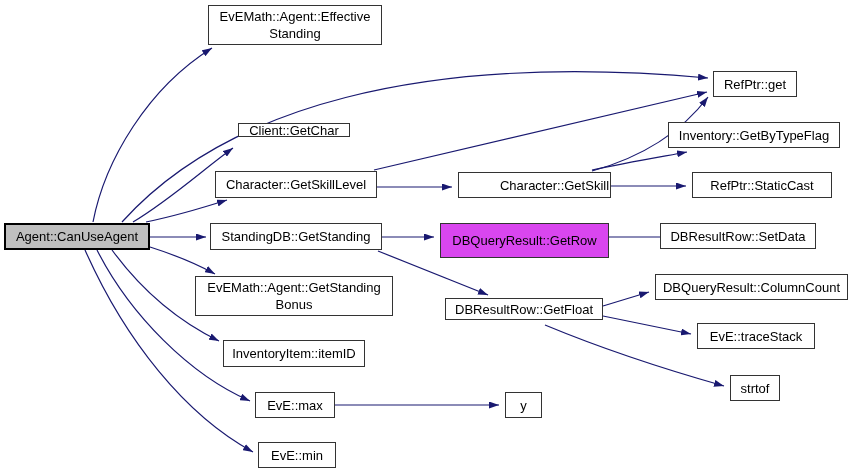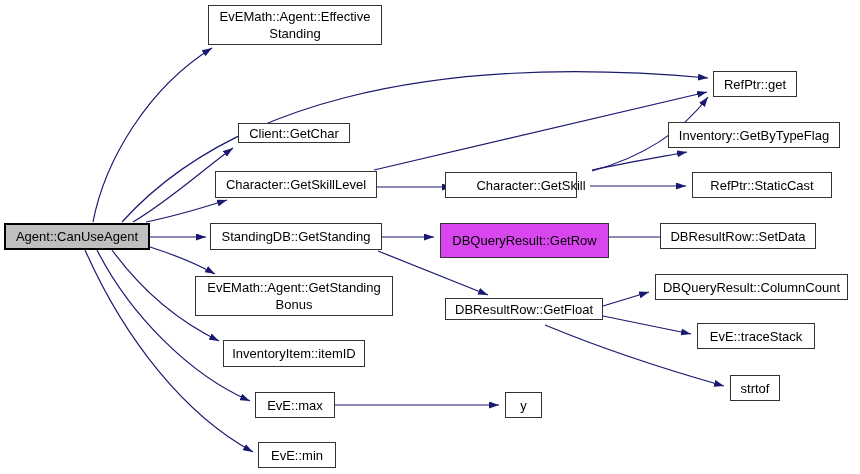--- a/index.html
+++ b/index.html
@@ -77,24 +77,24 @@
       <path d="M 603,306 L 649,292" class="edge" marker-end="url(#arrow)" style="stroke: rgb(25, 25, 112);"></path>
       <path d="M 603,316 L 691,334" class="edge" marker-end="url(#arrow)" style="stroke: rgb(25, 25, 112);"></path>
       <path d="M 545,325 C 610,352 678,373 724,386" class="edge" marker-end="url(#arrow)" style="stroke: rgb(25, 25, 112);"></path>
       <path d="M 335,405 L 499,405" class="edge" marker-end="url(#arrow)" style="stroke: rgb(25, 25, 112);"></path>
     </svg>
   <div id="nodes">
       <div class="node main" style="left: 4px; top: 223px; width: 146px; height: 27px; background: rgb(191, 191, 191); border-color: rgb(0, 0, 0); color: rgb(0, 0, 0);">Agent::CanUseAgent</div>
       <div class="node" style="left: 208px; top: 5px; width: 174px; height: 40px; background: rgb(255, 255, 255); border-color: rgb(51, 51, 51); color: rgb(0, 0, 0);">EvEMath::Agent::Effective
 Standing</div>
       <div class="node" style="left: 713px; top: 71px; width: 84px; height: 26px; background: rgb(255, 255, 255); border-color: rgb(51, 51, 51); color: rgb(0, 0, 0);">RefPtr::get</div>
-      <div class="node" style="left: 238px; top: 123px; width: 112px; height: 20px; background: rgb(255, 255, 255); border-color: rgb(51, 51, 51); color: rgb(0, 0, 0);">Client::GetChar</div>
+      <div class="node" style="left: 238px; top: 123px; width: 112px; height: 14px; background: rgb(255, 255, 255); border-color: rgb(51, 51, 51); color: rgb(0, 0, 0);">Client::GetChar</div>
       <div class="node" style="left: 668px; top: 122px; width: 172px; height: 26px; background: rgb(255, 255, 255); border-color: rgb(51, 51, 51); color: rgb(0, 0, 0);">Inventory::GetByTypeFlag</div>
       <div class="node" style="left: 215px; top: 171px; width: 162px; height: 27px; background: rgb(255, 255, 255); border-color: rgb(51, 51, 51); color: rgb(0, 0, 0);">Character::GetSkillLevel</div>
-      <div class="node" style="left: 445px; top: 172px; width: 132px; height: 26px; background: rgb(255, 255, 255); border-color: rgb(51, 51, 51); color: rgb(0, 0, 0); padding-left: 40px;">Character::GetSkill</div>
+      <div class="node" style="left: 458px; top: 172px; width: 153px; height: 26px; background: rgb(255, 255, 255); border-color: rgb(51, 51, 51); color: rgb(0, 0, 0); padding-left: 40px;">Character::GetSkill</div>
       <div class="node" style="left: 692px; top: 172px; width: 140px; height: 26px; background: rgb(255, 255, 255); border-color: rgb(51, 51, 51); color: rgb(0, 0, 0);">RefPtr::StaticCast</div>
       <div class="node" style="left: 210px; top: 223px; width: 172px; height: 27px; background: rgb(255, 255, 255); border-color: rgb(51, 51, 51); color: rgb(0, 0, 0);">StandingDB::GetStanding</div>
       <div class="node" style="left: 440px; top: 223px; width: 169px; height: 35px; background: #d946ef; border-color: rgb(51, 51, 51); color: rgb(0, 0, 0);">DBQueryResult::GetRow</div>
       <div class="node" style="left: 660px; top: 223px; width: 156px; height: 26px; background: rgb(255, 255, 255); border-color: rgb(51, 51, 51); color: rgb(0, 0, 0);">DBResultRow::SetData</div>
       <div class="node" style="left: 195px; top: 276px; width: 198px; height: 40px; background: rgb(255, 255, 255); border-color: rgb(51, 51, 51); color: rgb(0, 0, 0);">EvEMath::Agent::GetStanding
 Bonus</div>
       <div class="node" style="left: 655px; top: 274px; width: 193px; height: 26px; background: rgb(255, 255, 255); border-color: rgb(51, 51, 51); color: rgb(0, 0, 0);">DBQueryResult::ColumnCount</div>
       <div class="node" style="left: 445px; top: 298px; width: 158px; height: 22px; background: rgb(255, 255, 255); border-color: rgb(51, 51, 51); color: rgb(0, 0, 0);">DBResultRow::GetFloat</div>
       <div class="node" style="left: 697px; top: 323px; width: 118px; height: 26px; background: rgb(255, 255, 255); border-color: rgb(51, 51, 51); color: rgb(0, 0, 0);">EvE::traceStack</div>
       <div class="node" style="left: 223px; top: 340px; width: 142px; height: 27px; background: rgb(255, 255, 255); border-color: rgb(51, 51, 51); color: rgb(0, 0, 0);">InventoryItem::itemID</div>

